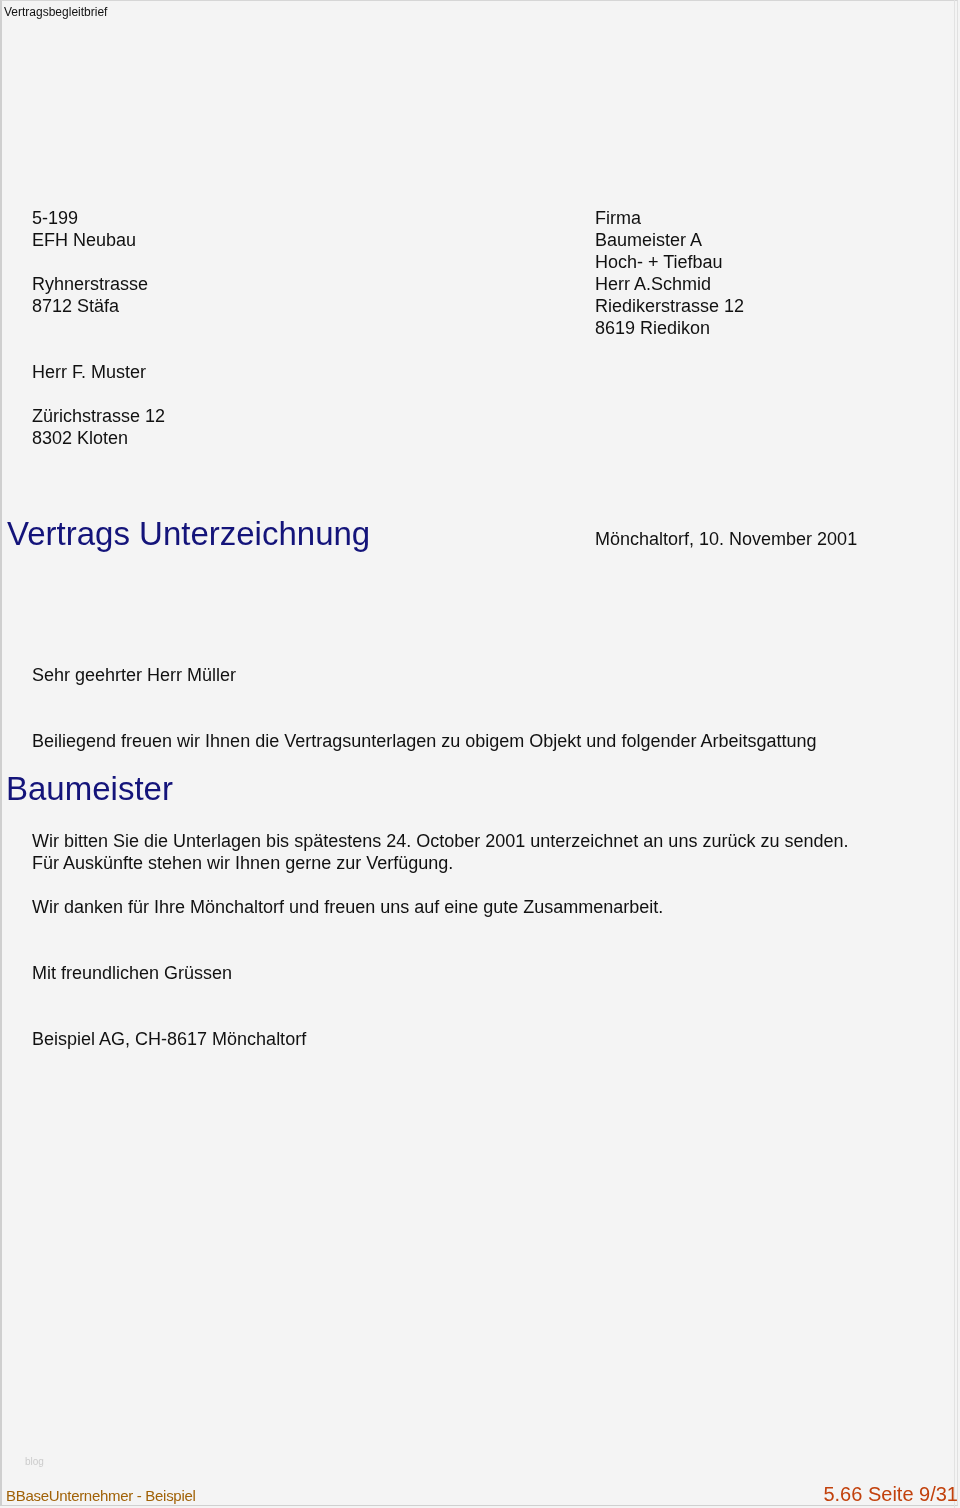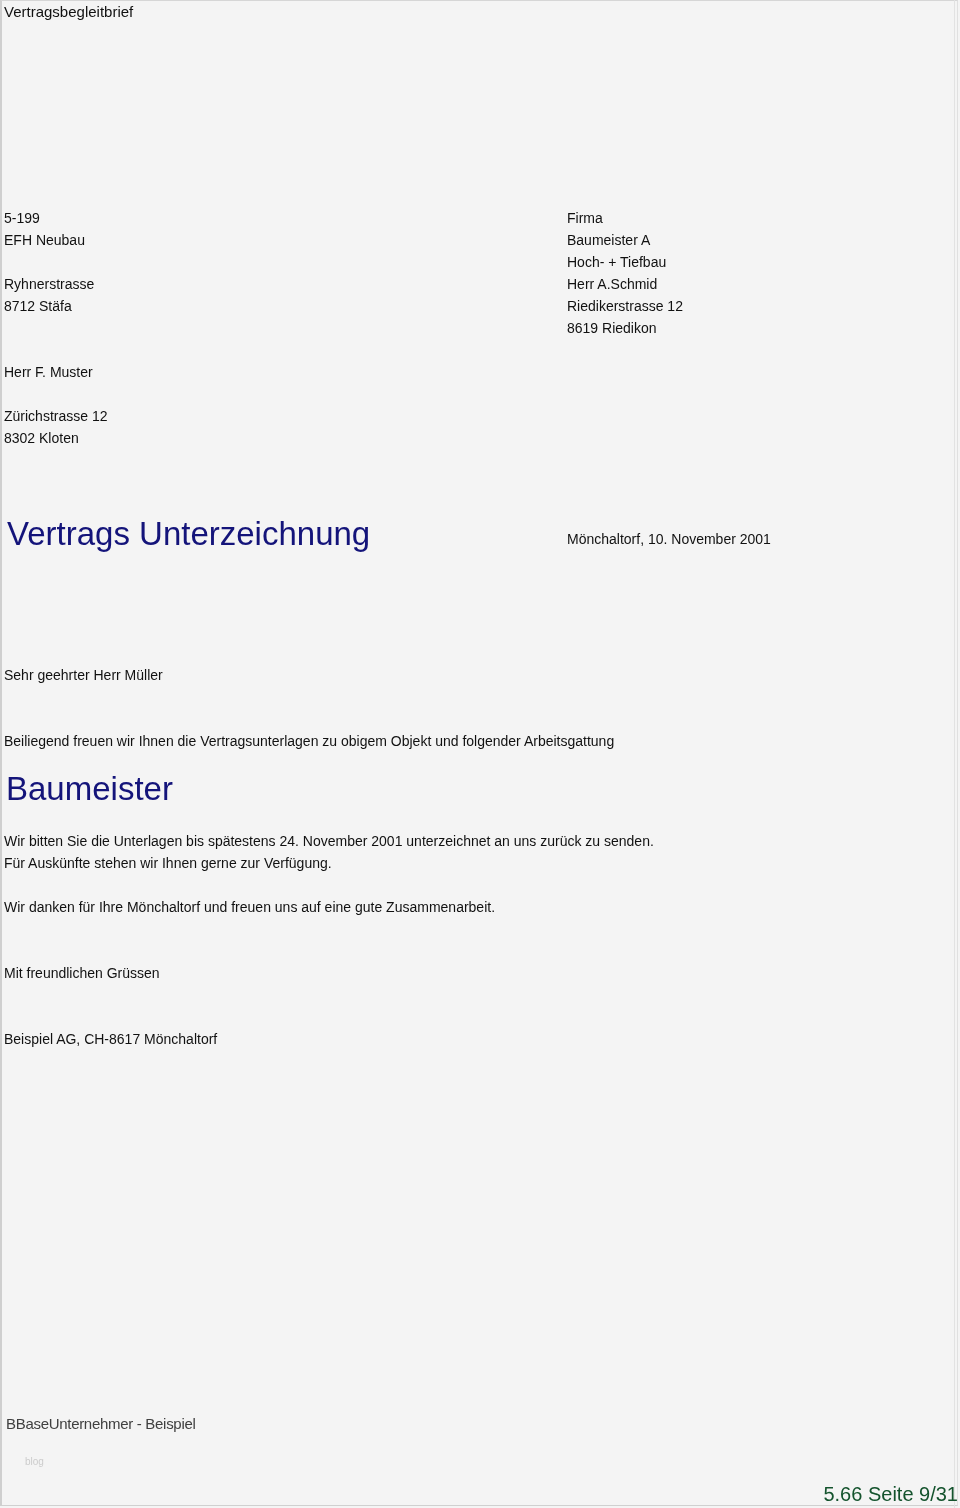--- a/index.html
+++ b/index.html
@@ -16,26 +16,26 @@
     border-left: 2px solid #cfcfcf;
     border-top: 1px solid #d6d6d6;
     border-right: 1px solid #e0e0e0;
     border-bottom: 1px solid #d0d0d0;
     box-sizing: border-box;
   }
   .right-rule {
     position: absolute; left: 954px; top: 0; width: 1px; height: 1508px; background: #e2e2e2;
   }
   .abs { position: absolute; white-space: nowrap; }
-  .t { font-size: 14px; line-height: 22px; }
-  .doc-header { left: 4px; top: 0px; font-size: 15px; line-height: 24px; }
+  .t { font-size: 18px; line-height: 22px; margin-left: 28px; }
+  .doc-header { left: 4px; top: 0px; font-size: 12px; line-height: 24px; }
   .navy { color: #14147a; }
   .title-big { font-size: 33px; line-height: 40px; }
-  .footer-left { left: 6px; top: 1414px; font-size: 15px; line-height: 20px; color: #404040; letter-spacing: -0.3px; }
-  .footer-right { right: 2px; top: 1482px; font-size: 20px; line-height: 24px; color: #14532d; }
+  .footer-left { left: 6px; top: 1486px; font-size: 15px; line-height: 20px; color: #a16207; letter-spacing: -0.3px; }
+  .footer-right { right: 2px; top: 1482px; font-size: 20px; line-height: 24px; color: #c2410c; }
   .watermark { left: 25px; top: 1456px; font-size: 10px; color: #ccc; }
 </style>
 </head>
 <body>
 
 <div class="page"></div>
 <div class="right-rule"></div>
 
 <div class="abs doc-header">Vertragsbegleitbrief</div>
 
@@ -54,21 +54,21 @@
 <div class="abs t" style="left:4px; top:361px;">Herr F. Muster</div>
 <div class="abs t" style="left:4px; top:405px;">Zürichstrasse 12</div>
 <div class="abs t" style="left:4px; top:427px;">8302 Kloten</div>
 
 <div class="abs title-big navy" style="left:7px; top:514px;">Vertrags Unterzeichnung</div>
 <div class="abs t" style="left:567px; top:528px;">Mönchaltorf, 10. November 2001</div>
 
 <div class="abs t" style="left:4px; top:664px;">Sehr geehrter Herr Müller</div>
 <div class="abs t" style="left:4px; top:730px;">Beiliegend freuen wir Ihnen die Vertragsunterlagen zu obigem Objekt und  folgender Arbeitsgattung</div>
 <div class="abs title-big navy" style="left:6px; top:769px;text-align:center;">Baumeister</div>
-<div class="abs t" style="left:4px; top:830px;">Wir bitten Sie die Unterlagen bis spätestens 24. November 2001 unterzeichnet an uns zurück zu senden.</div>
+<div class="abs t" style="left:4px; top:830px;">Wir bitten Sie die Unterlagen bis spätestens 24. October 2001 unterzeichnet an uns zurück zu senden.</div>
 <div class="abs t" style="left:4px; top:852px;">Für Auskünfte stehen wir Ihnen gerne zur Verfügung.</div>
 <div class="abs t" style="left:4px; top:896px;">Wir danken für Ihre Mönchaltorf und freuen uns auf eine gute Zusammenarbeit.</div>
 <div class="abs t" style="left:4px; top:962px;">Mit freundlichen Grüssen</div>
 <div class="abs t" style="left:4px; top:1028px;">Beispiel AG, CH-8617 Mönchaltorf</div>
 
 <div class="abs watermark">blog</div>
 <div class="abs footer-left">BBaseUnternehmer - Beispiel</div>
 <div class="abs footer-right">5.66 Seite 9/31</div>
 
 </body></html>

